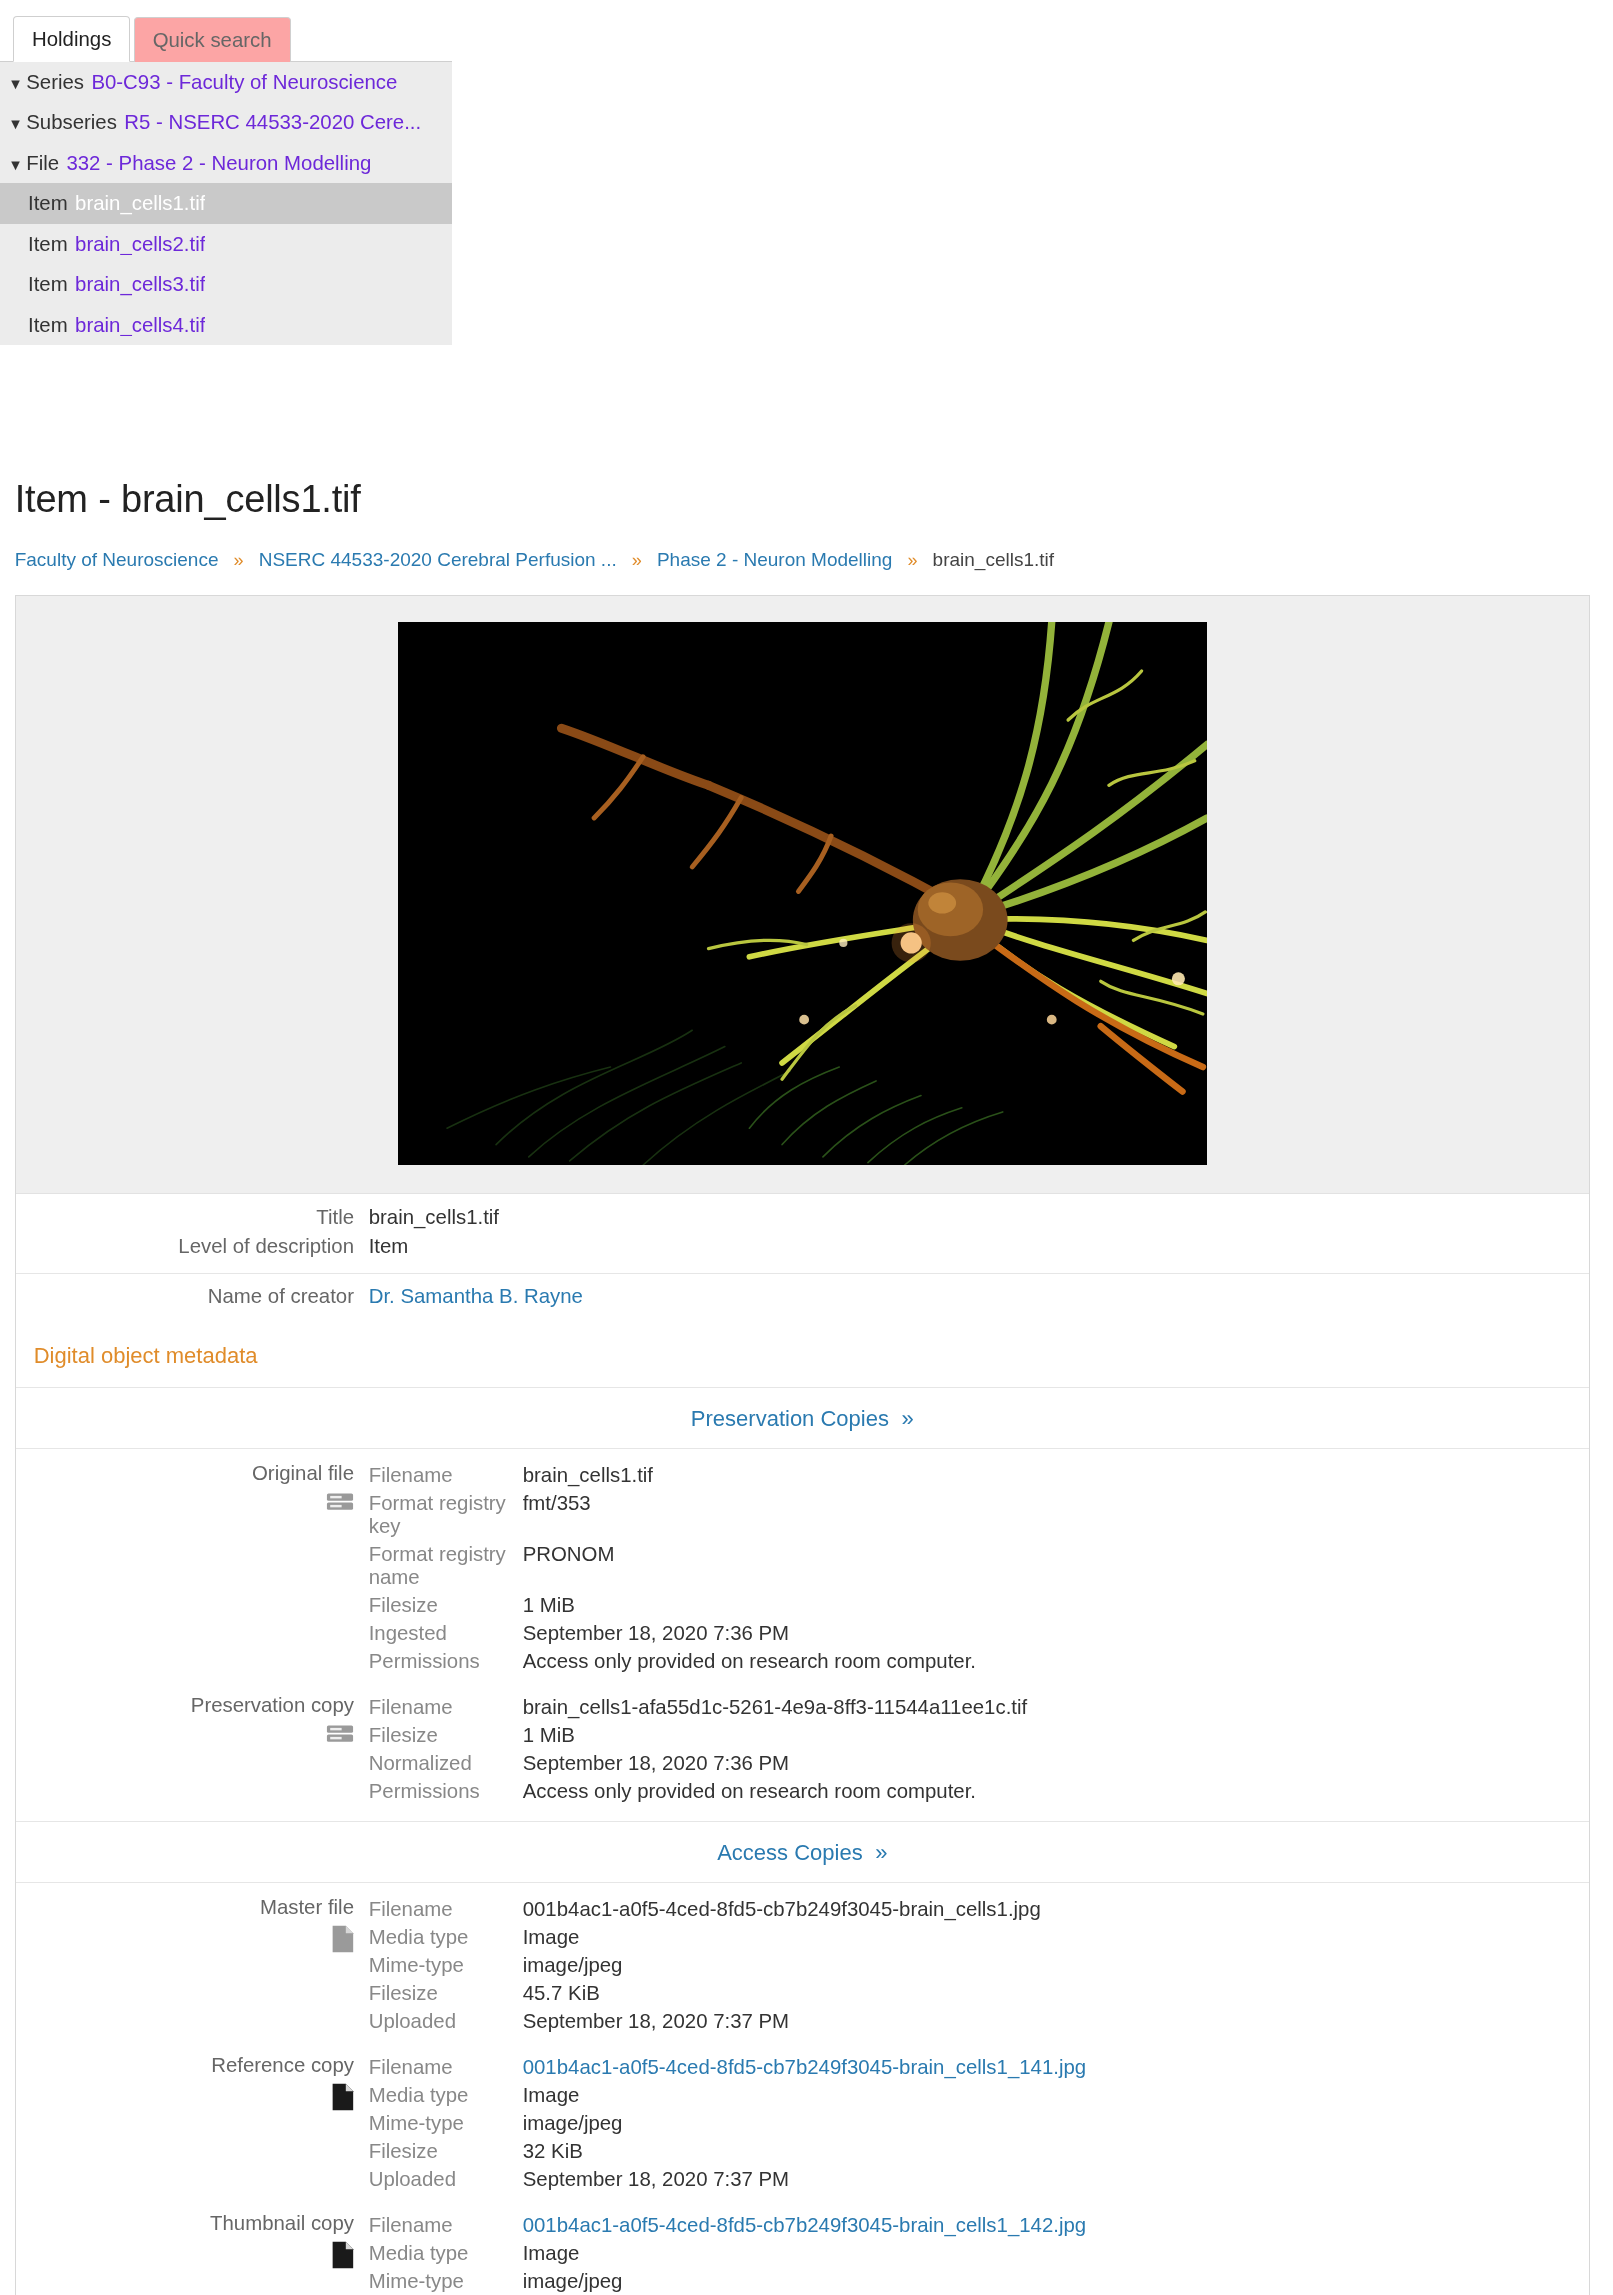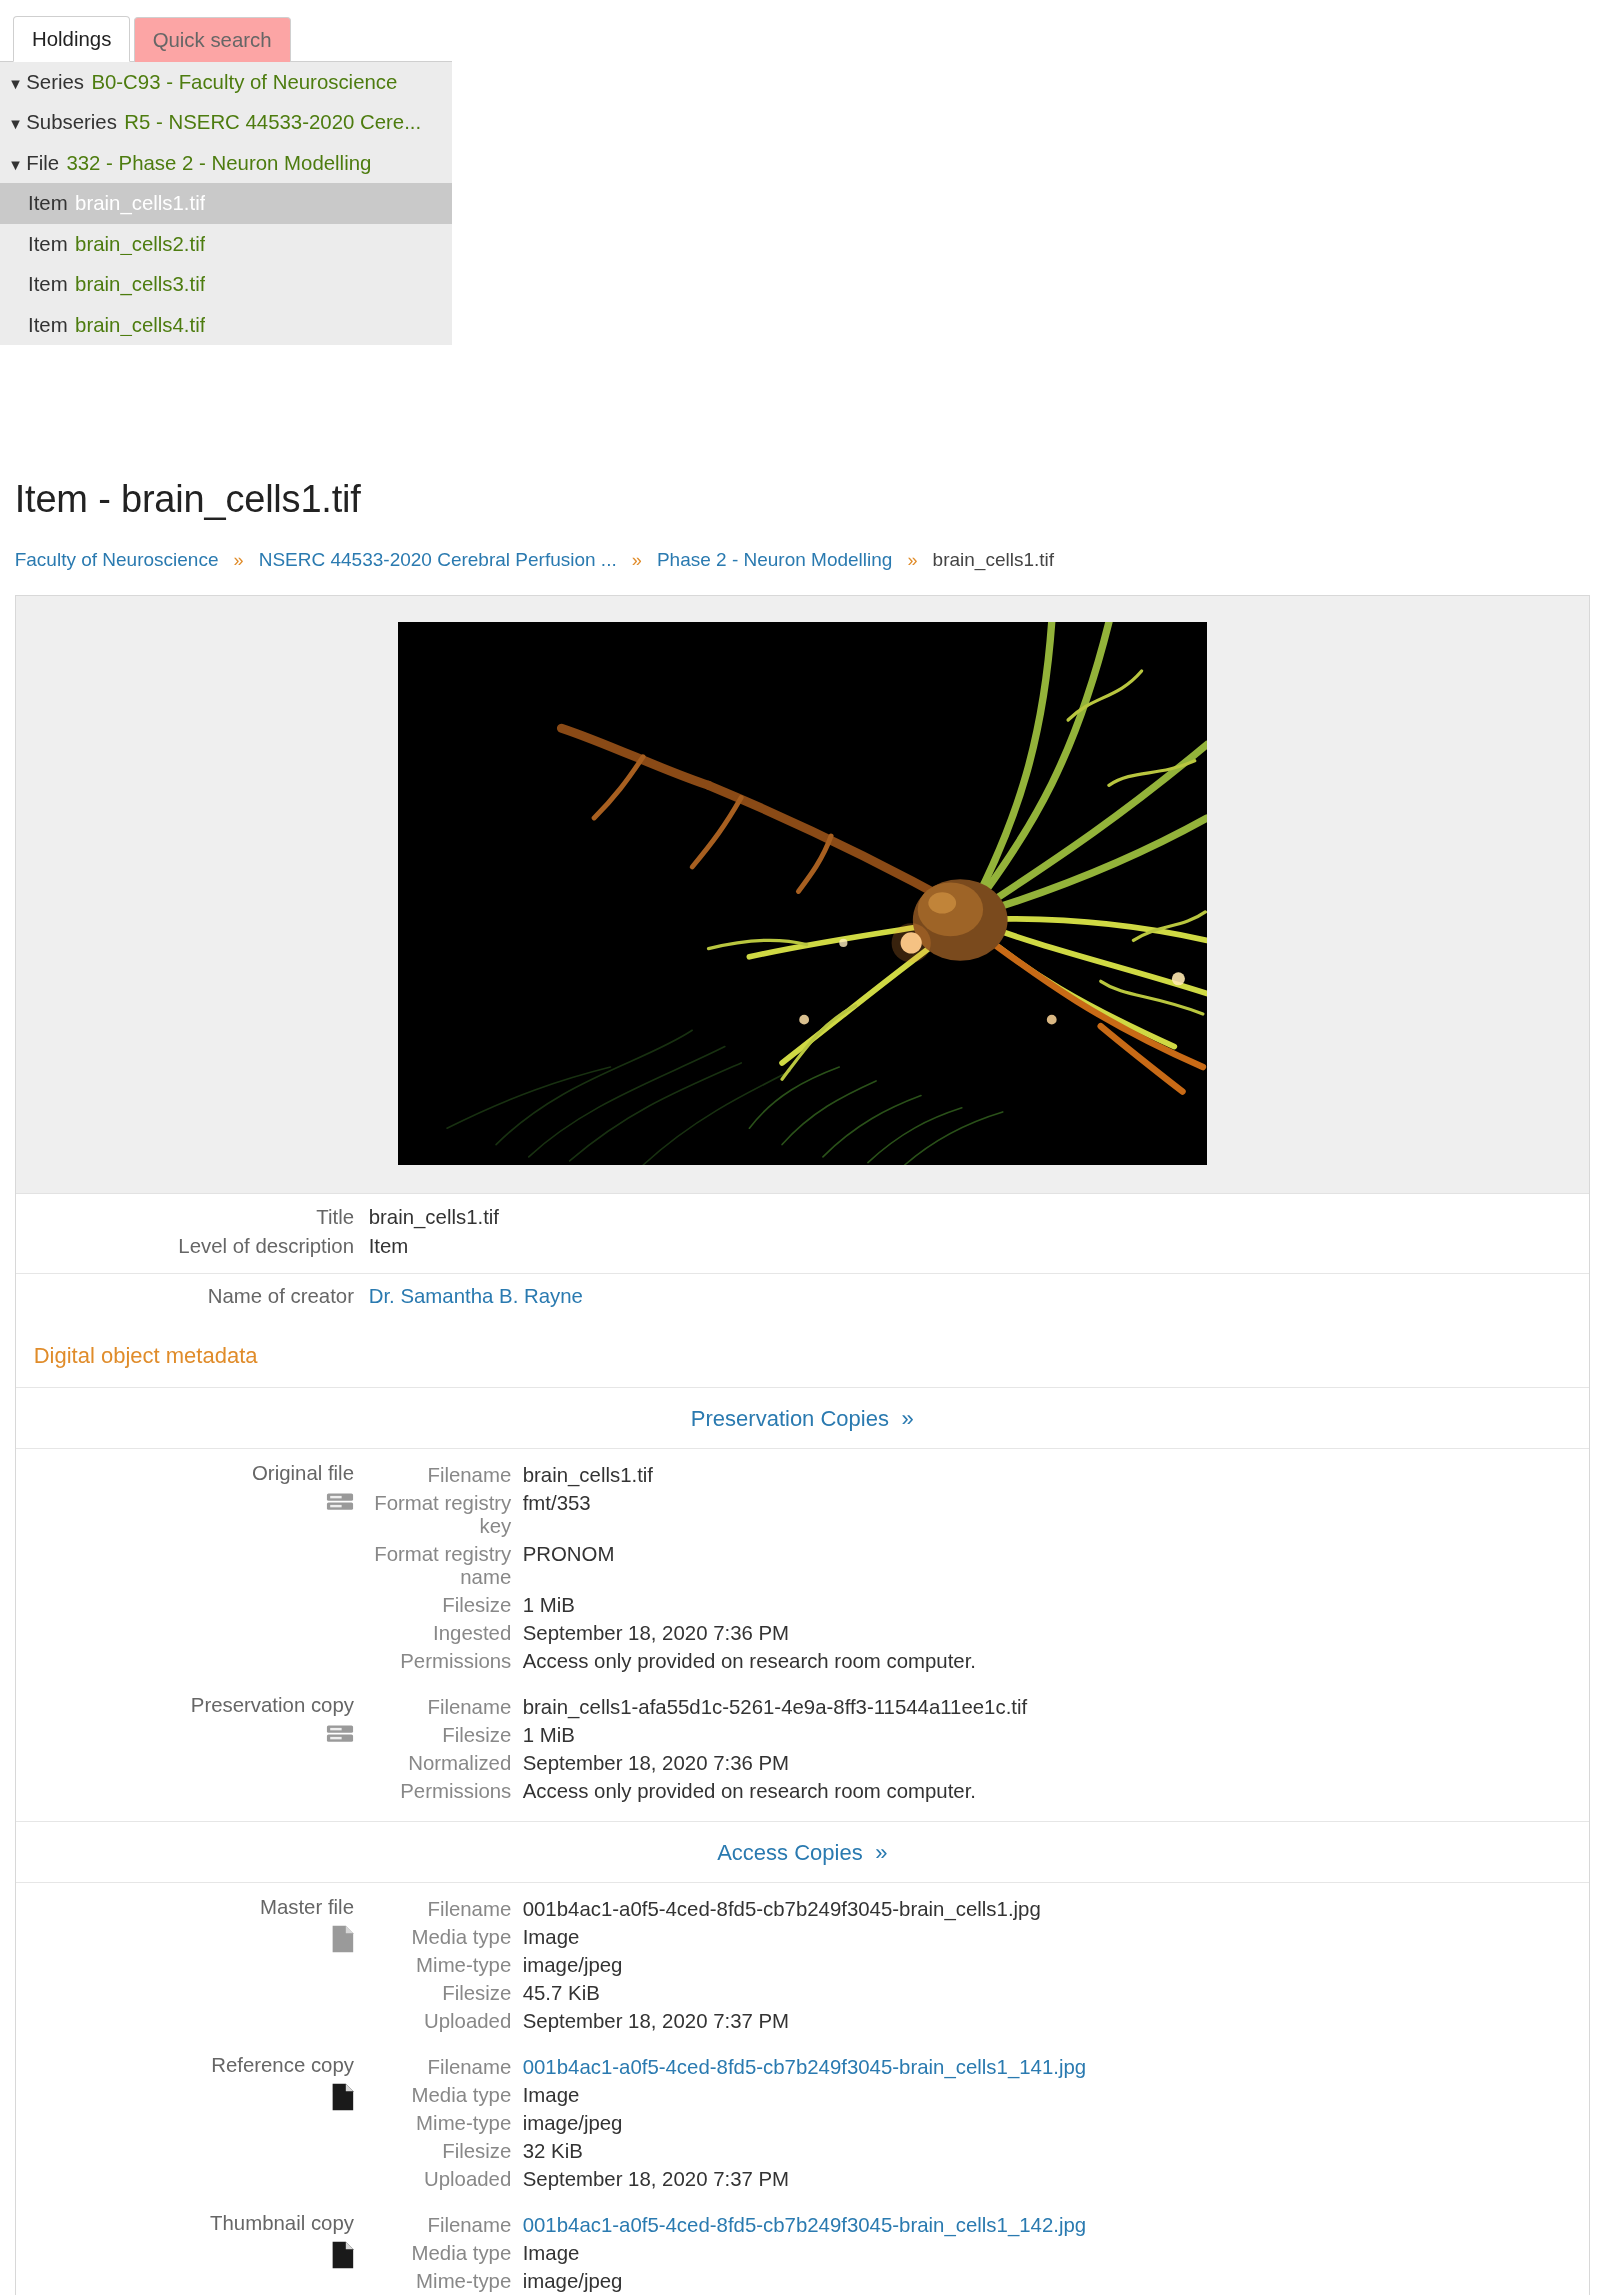--- a/index.html
+++ b/index.html
@@ -51,21 +51,21 @@
     overflow: hidden;
   }
   .tree-row .caret {
     display: inline-block;
     width: 18px;
     color: #333;
     font-size: 14.7px;
     flex: 0 0 18px;
   }
   .tree-row .lvl { color: #333; margin-right: 7.4px; }
-  .tree-row .lbl { color: #4d7c0f; overflow: hidden; text-overflow: ellipsis; }
+  .tree-row .lbl { color: #6d28d9; overflow: hidden; text-overflow: ellipsis; }
   .tree-row.item { padding-left: 28px; }
   .tree-row.selected { background: #c9c9c9; }
   .tree-row.selected .lbl { color: #ffffff; }
 
   
   .main { flex: 1 1 auto; padding: 14.7px 23px 33px 14.7px; min-width: 0; }
   h1.page-title {
     font-size: 38px;
     font-weight: normal;
     color: #222;
@@ -140,21 +140,21 @@
   .obj-label {
     width: 335px;
     flex: 0 0 335px;
     text-align: right;
     color: #666;
     padding-right: 14.7px;
   }
   .obj-label .icon-wrap { display: block; margin-top: 6.5px; text-align: right; }
   .obj-table { flex: 1 1 auto; }
   .orow { display: flex; align-items: baseline; padding: 2.5px 0; }
-  .orow .okey { color: #888; text-align: right; padding-right: 11.4px; min-width: 0; }
+  .orow .okey { color: #888; padding-right: 11.4px; min-width: 0; }
   .orow .oval { color: #333; }
   .orow .oval a { color: #2a7ab0; }
 
   
   .group-pres .okey { width: 154px; flex: 0 0 154px; }
   .group-access .okey { width: 154px; flex: 0 0 154px; }
 
   .divider { border-bottom: 0.8px solid #e6e6e6; }
 </style>
 </head>

